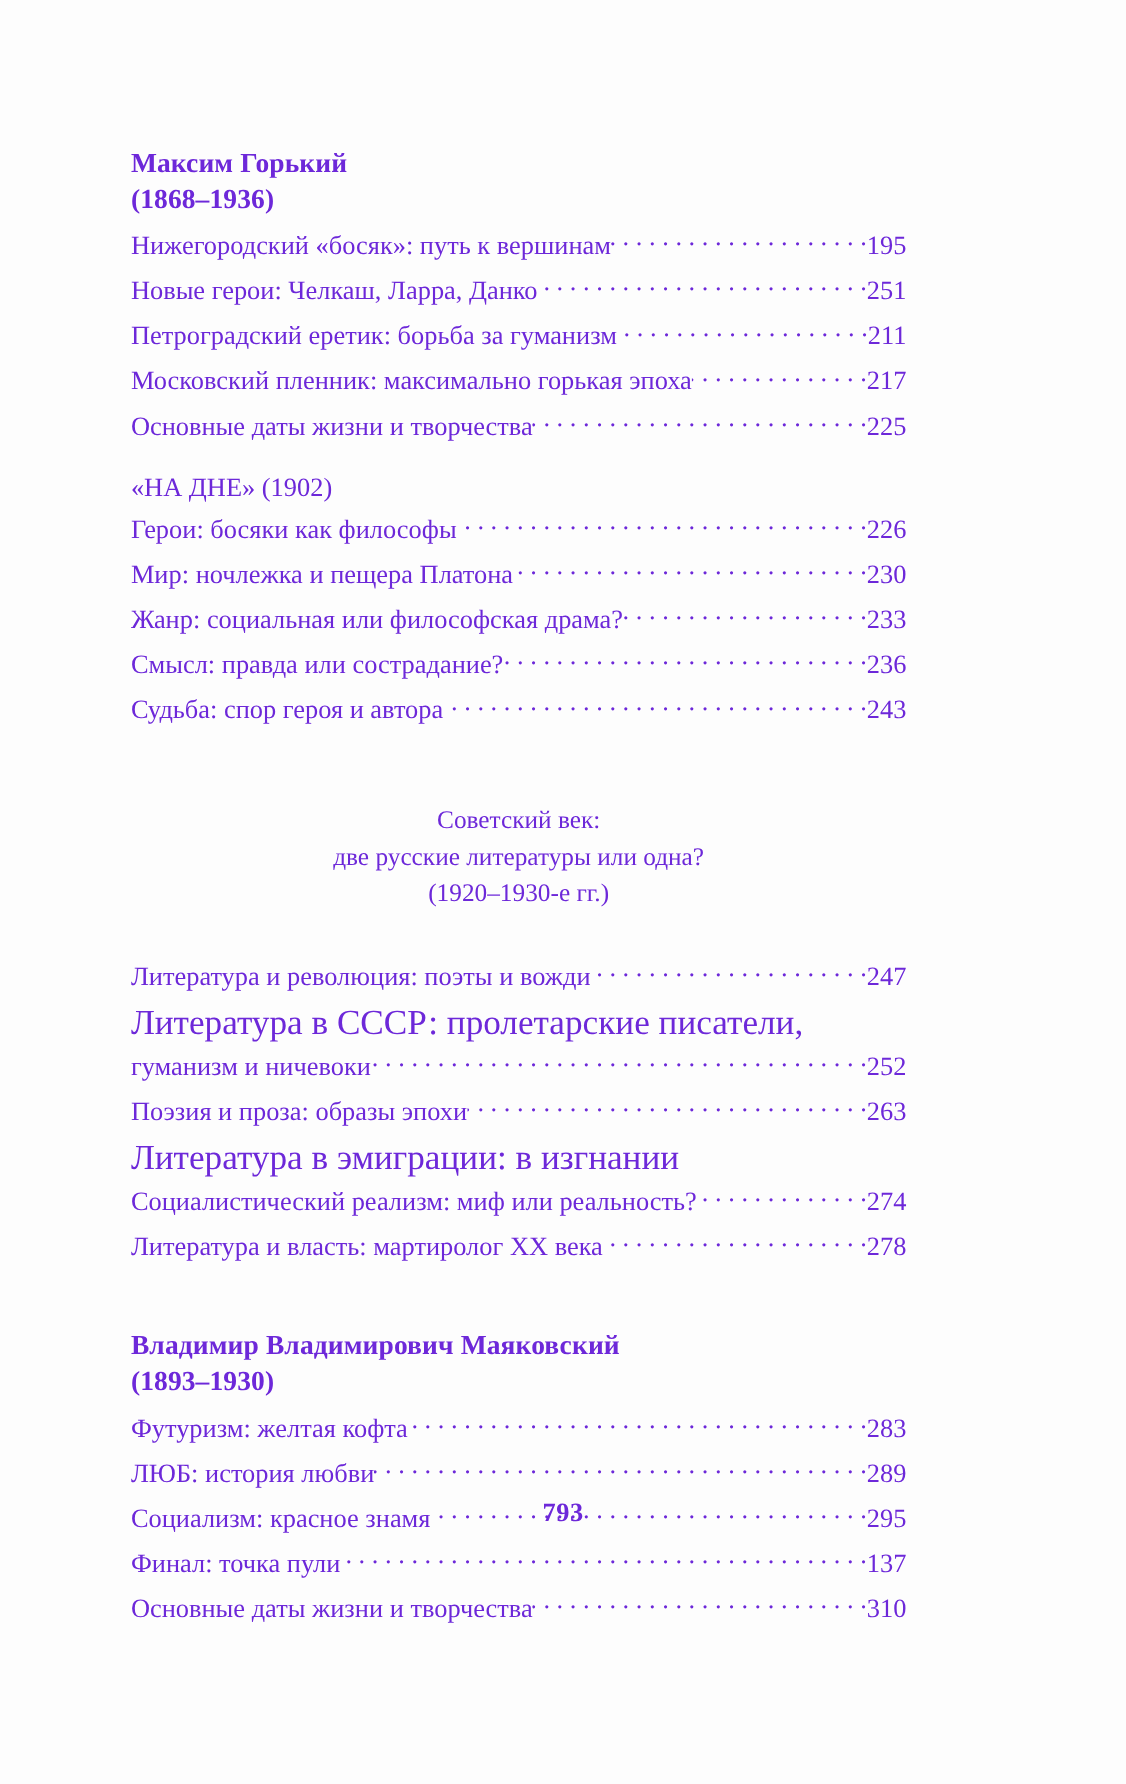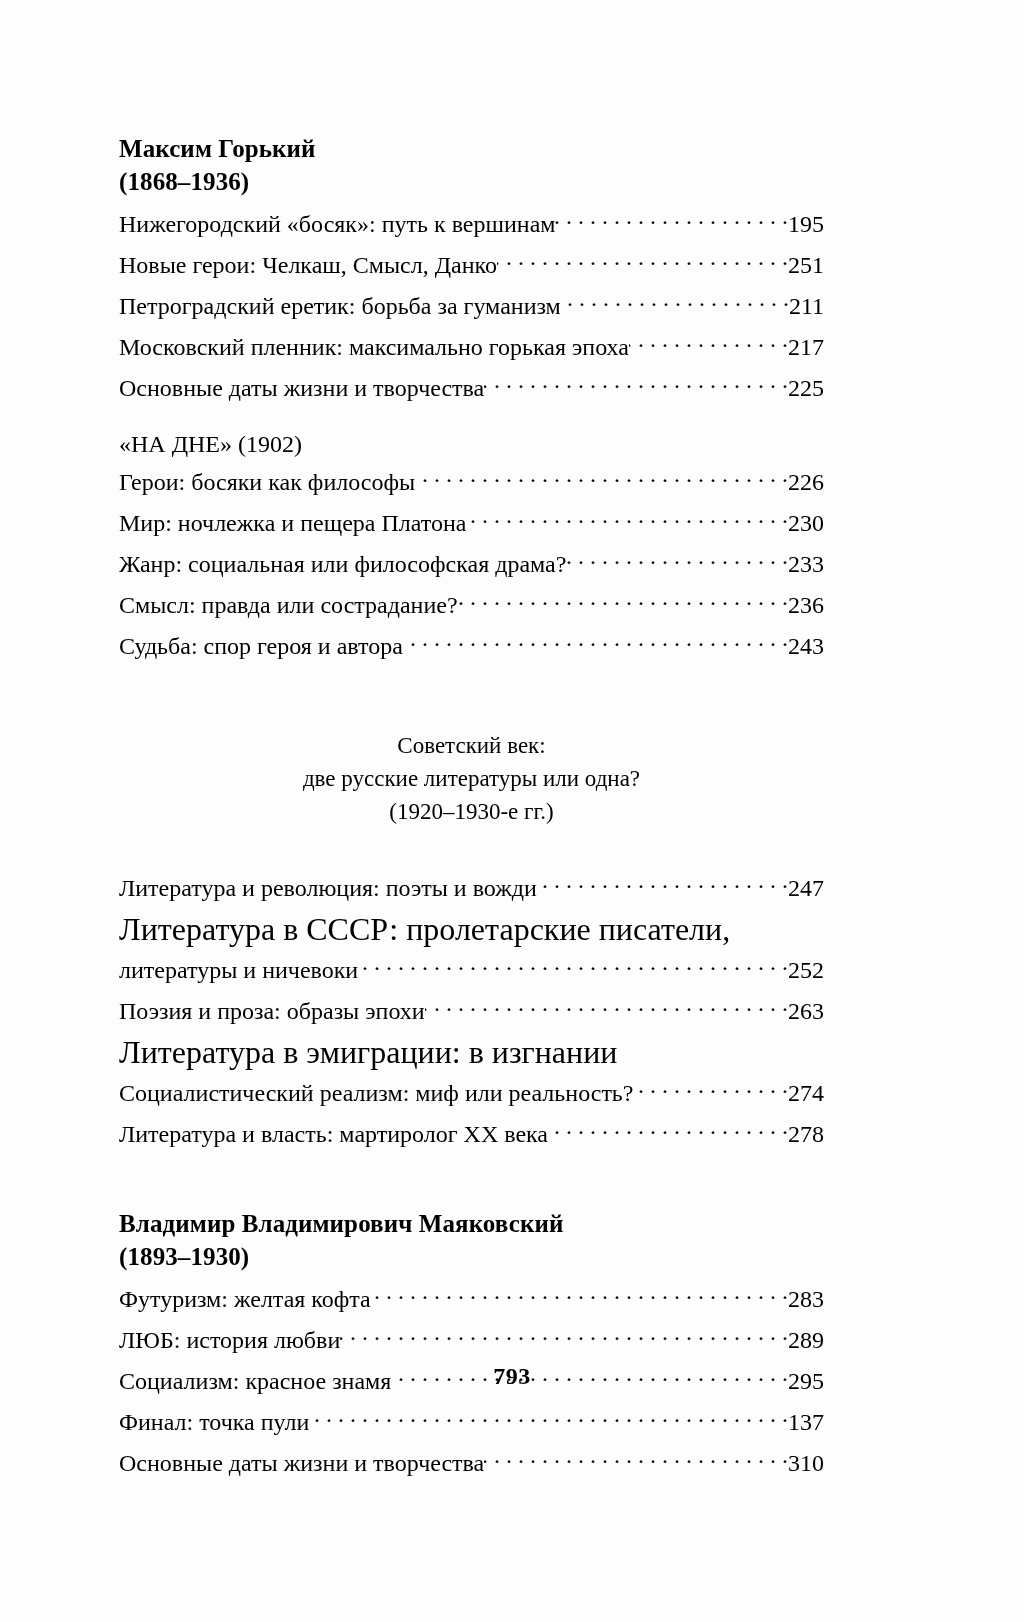--- a/index.html
+++ b/index.html
@@ -7,21 +7,21 @@
     padding: 0;
     background: #ffffff;
   }
   .page {
     position: relative;
     width: 1024px;
     height: 1622px;
     background: #fdfdfd;
     box-sizing: border-box;
     font-family: "Liberation Serif", "DejaVu Serif", serif;
-    color: #000000;
+    color: #6d28d9;
     overflow: hidden;
   }
   .content {
     position: absolute;
     left: 119px;
     top: 132px;
     width: 705px;
   }
 
   
@@ -132,21 +132,21 @@
 
     <div class="toc-entry">
       <div class="toc-line">
         <span class="toc-label">Нижегородский «босяк»: путь к вершинам</span>
         <span class="toc-leader"></span>
         <span class="toc-page">195</span>
       </div>
     </div>
     <div class="toc-entry">
       <div class="toc-line">
-        <span class="toc-label">Новые герои: Челкаш, Смысл, Данко</span>
+        <span class="toc-label">Новые герои: Челкаш, Ларра, Данко</span>
         <span class="toc-leader"></span>
         <span class="toc-page">251</span>
       </div>
     </div>
     <div class="toc-entry">
       <div class="toc-line">
         <span class="toc-label">Петроградский еретик: борьба за гуманизм</span>
         <span class="toc-leader"></span>
         <span class="toc-page">211</span>
       </div>
@@ -220,21 +220,21 @@
       <div class="toc-line">
         <span class="toc-label">Литература и революция: поэты и вожди</span>
         <span class="toc-leader"></span>
         <span class="toc-page">247</span>
       </div>
     </div>
 
     <div class="toc-entry">
       <div class="toc-cont">Литература в СССР: пролетарские писатели,</div>
       <div class="toc-line">
-        <span class="toc-label">литературы и ничевоки</span>
+        <span class="toc-label">гуманизм и ничевоки</span>
         <span class="toc-leader"></span>
         <span class="toc-page">252</span>
       </div>
     </div>
 
     <div class="toc-entry">
       <div class="toc-line">
         <span class="toc-label">Поэзия и проза: образы эпохи</span>
         <span class="toc-leader"></span>
         <span class="toc-page">263</span>

